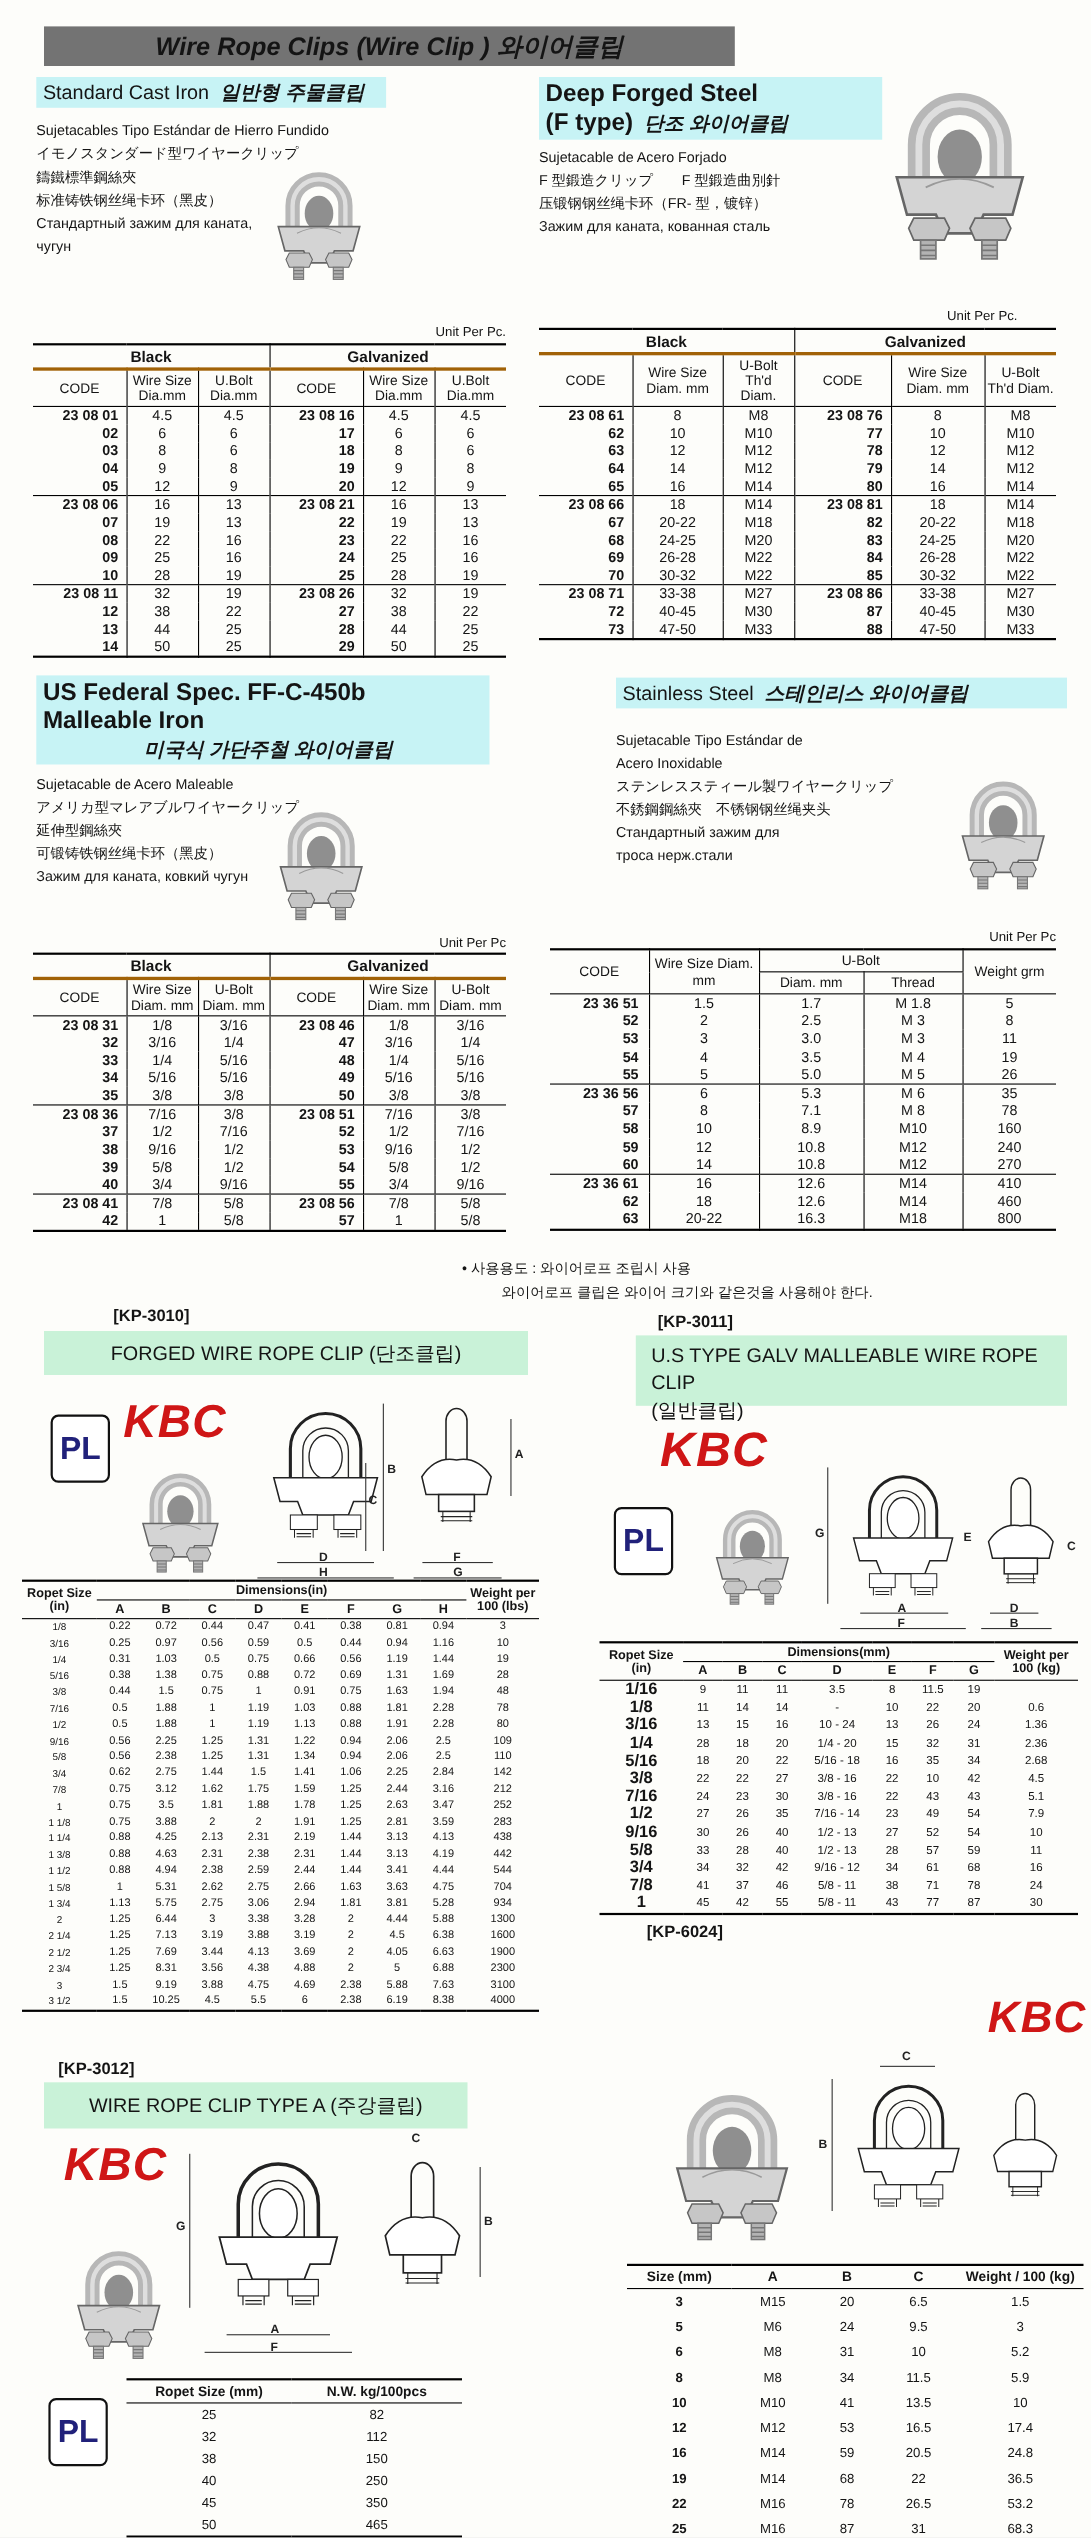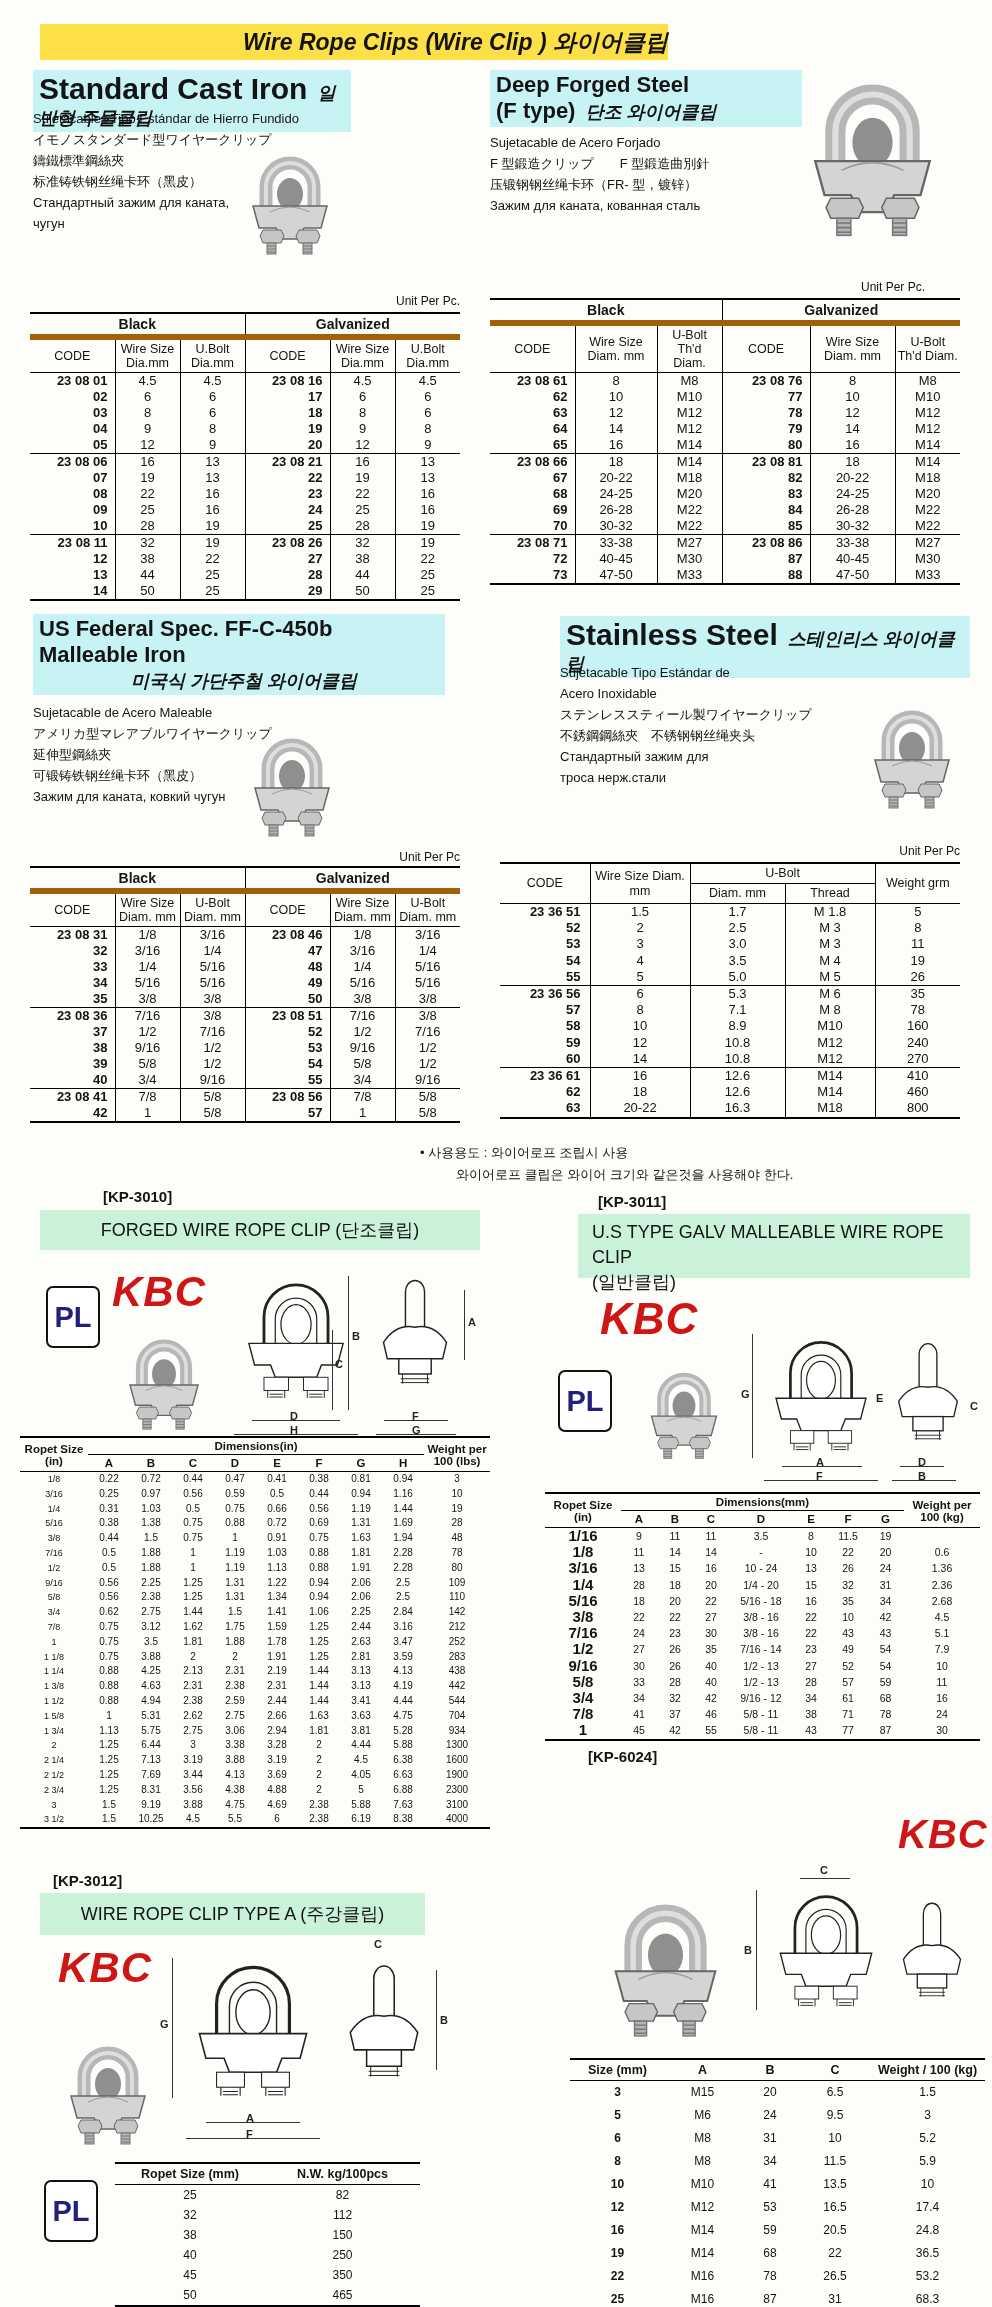--- a/index.html
+++ b/index.html
@@ -1,29 +1,29 @@
 <!DOCTYPE html>
 <html><head>
 <meta charset="utf-8">
 <style>
   html,body{margin:0;padding:0;background:#e8e8e8;}
   .page{position:relative;width:992px;height:2307px;background:#fdfdfa;font-family:"Liberation Sans",sans-serif;color:#141414;overflow:hidden;}
   .abs{position:absolute;}
-  .banner{background:#fde047;font-style:italic;font-weight:bold;font-size:23px;line-height:36px;text-align:right;}
+  .banner{background:#737373;font-style:italic;font-weight:bold;font-size:23px;line-height:36px;text-align:center;}
   .sec-title{background:#c7f3f5;padding:2px 6px;}
-  .t-en{font-weight:bold;font-size:30px;}
+  .t-en{font-weight:normal;font-size:18px;}
   .t-en2{font-weight:bold;font-size:22px;display:block;line-height:1.2;}
   .t-ko{font-weight:bold;font-style:italic;font-size:18px;margin-left:10px;}
   .desc{font-size:13px;line-height:21px;}
   .unit{font-size:12px;text-align:right;}
   .tbl{border-collapse:collapse;table-layout:fixed;}
   .t6,.t5{border-top:2px solid #000;border-bottom:2px solid #000;}
   .t6 th,.t6 td,.t5 th,.t5 td{border-left:1px solid #000;text-align:center;padding:0 2px;}
   .t6 th.nl,.t6 td:first-child,.t5 th.nl,.t5 td:first-child{border-left:none;}
-  .t6 thead tr:first-child th{border-bottom:6px solid #a16207;font-weight:bold;font-size:14px;line-height:20px;}
+  .t6 thead tr:first-child th{border-bottom:3px solid #a16207;font-weight:bold;font-size:14px;line-height:20px;}
   .t6 thead tr.h2 th{font-weight:normal;font-size:12.5px;line-height:14px;padding:2px;}
   .t6 tbody td{font-size:13px;line-height:16px;}
   .t6 tbody tr:first-child td,.t6 tr.grp td,.t5 tbody tr:first-child td,.t5 tr.grp td{border-top:1.5px solid #000;}
   .t6 tbody td:nth-child(1),.t6 tbody td:nth-child(4){font-weight:bold;text-align:right;padding-right:7px;}
   .t5 thead th{font-weight:normal;font-size:12.5px;line-height:15px;padding:2px;}
   .t5 th.ub{border-bottom:1px solid #000;}
   .t5 tbody td{font-size:13px;line-height:16.2px;}
   .t5 tbody td:first-child{font-weight:bold;text-align:right;padding-right:9px;}
   .tkp{border-top:2px solid #000;border-bottom:2px solid #000;}
   .tkp th{font-size:11.5px;font-weight:bold;padding:2px 0;text-align:center;}

